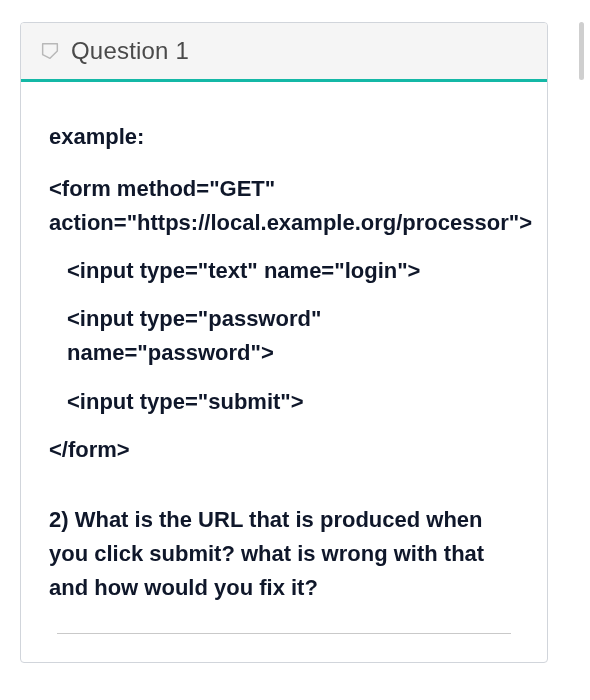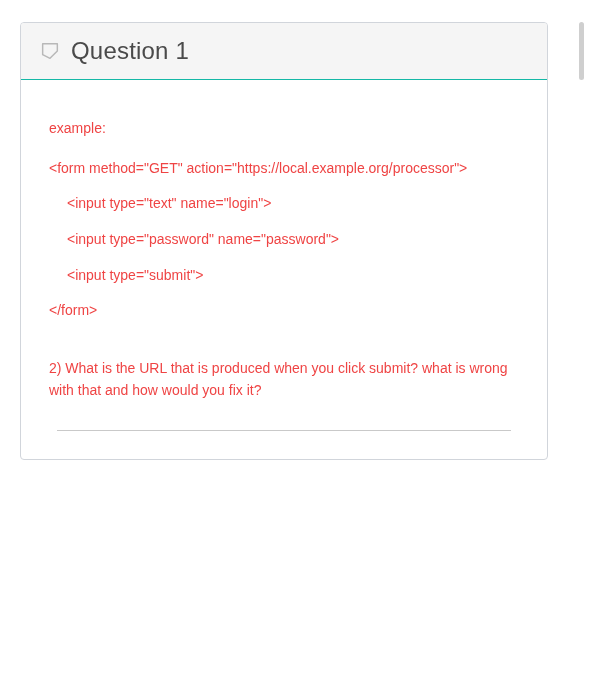--- a/index.html
+++ b/index.html
@@ -16,21 +16,21 @@
       padding: 22px 20px;
     }
     .card {
       border: 1px solid #d1d5db;
       border-radius: 4px;
       width: 528px;
       overflow: hidden;
     }
     .card-header {
       background: #f5f5f5;
-      border-bottom: 1px solid #14b8a6;
+      border-bottom: 3px solid #14b8a6;
       padding: 14px 18px;
       display: flex;
       align-items: center;
       gap: 10px;
     }
     .tag-icon {
       width: 22px;
       height: 22px;
       flex-shrink: 0;
     }
@@ -38,23 +38,24 @@
       display: block;
     }
     .question-title {
       font-size: 24px;
       font-weight: 400;
       color: #4a4a4a;
       letter-spacing: 0.2px;
     }
     .card-body {
       padding: 38px 28px 28px 28px;
-      color: #ef4444;
-      font-size: 14px;
+      color: #0f172a;
+      font-size: 22px;
       line-height: 1.55;
+      font-weight: bold;
     }
     .example-label {
       margin-bottom: 18px;
     }
     .code-block {
       margin-bottom: 36px;
     }
     .code-line {
       margin-bottom: 14px;
     }

